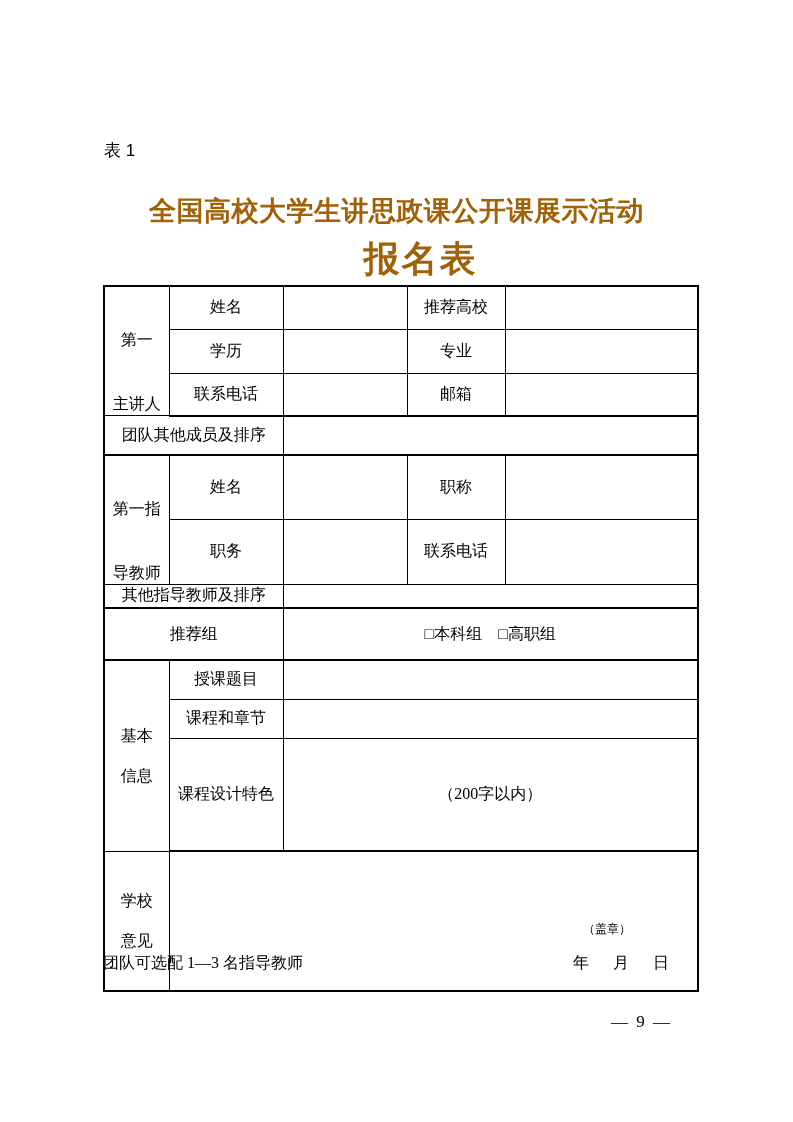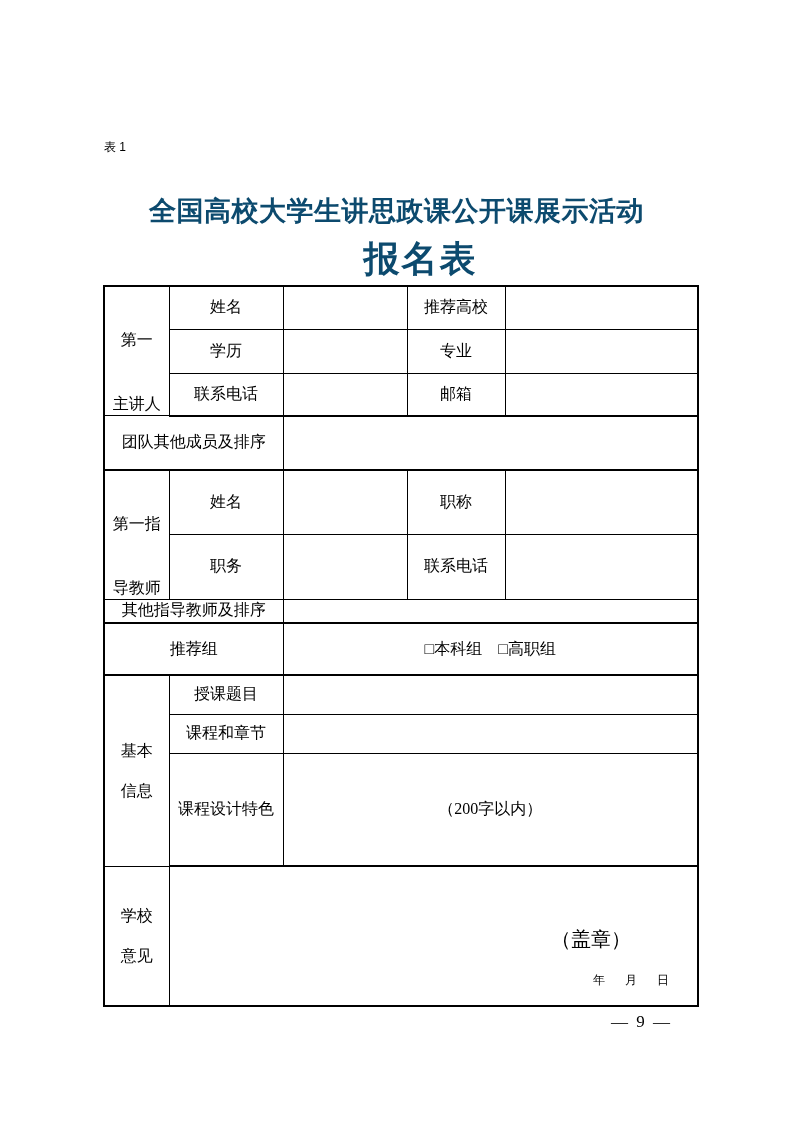--- a/index.html
+++ b/index.html
@@ -7,27 +7,27 @@
     position:relative;
     width:793px; height:1122px;
     margin:0 auto;
     background:#ffffff;
     color:#000;
     font-family:"Liberation Serif","DejaVu Serif",serif;
     overflow:hidden;
   }
   .tbl-label {
     position:absolute; left:104px; top:139px;
-    font-size:12px;
+    font-size:17px;
     font-family:"Liberation Sans","DejaVu Sans",sans-serif;
   }
   .title {
     position:absolute; left:0; width:793px;
     margin:0; text-align:center;
-    font-weight:bold; color:#0c4a6e;
+    font-weight:bold; color:#a16207;
   }
   .title-1 { top:193px; font-size:27px; letter-spacing:0.5px; }
   .title-2 { top:235px; font-size:36px; letter-spacing:2px;margin-left:24px; }
 
   table.form {
     position:absolute; left:103px; top:285px;
     width:594px;
     table-layout:fixed;
     border-collapse:collapse;
     border:2px solid #000;
@@ -40,24 +40,24 @@
     font-size:16px;
     overflow:hidden;
   }
   tr.sec > td { border-bottom-width:2px; }
 
   td.hdr .l { display:block; line-height:22px;margin-top:42px; }
   td.hdr-spread .l { display:block; line-height:40px; }
 
   td.school-val { position:relative; }
   td.school-val .seal {
-    position:absolute; right:66px; bottom:52px; font-size:20px;
+    position:absolute; right:66px; bottom:52px; font-size:12px;
   }
   td.school-val .date {
-    position:absolute; right:24px; bottom:16px; font-size:12px; letter-spacing:4px;
+    position:absolute; right:24px; bottom:16px; font-size:16px; letter-spacing:4px;
   }
 
   .note {
     position:absolute; left:103px; top:950px; width:600px;
     font-size:16px; line-height:25px;
   }
   .note div { white-space:nowrap; }
 
   .page-num {
     position:absolute; top:1012px; right:121px;
@@ -98,21 +98,21 @@
         <td></td>
         <td>专业</td>
         <td></td>
       </tr>
       <tr style="height:37px" class="sec">
         <td>联系电话</td>
         <td></td>
         <td>邮箱</td>
         <td></td>
       </tr>
-      <tr style="height:54px" class="sec">
+      <tr style="height:39px" class="sec">
         <td colspan="2">团队其他成员及排序</td>
         <td colspan="3"></td>
       </tr>
       <tr style="height:39px">
         <td rowspan="2" class="hdr">
           <span class="l">第一指</span>
           <span class="l">导教师</span>
         </td>
         <td>姓名</td>
         <td></td>
@@ -157,17 +157,18 @@
         <td colspan="4" class="school-val">
           <span></span>
           <span class="seal">（盖章）</span>
           <span class="date">年　月　日</span>
         </td>
       </tr>
     </tbody>
   </table>
 
   <div class="note">
+    <div>团队可选配 1—3 名指导教师</div>
   </div>
 
   <div class="page-num">— 9 —</div>
 
 </div>
 
 </body></html>

